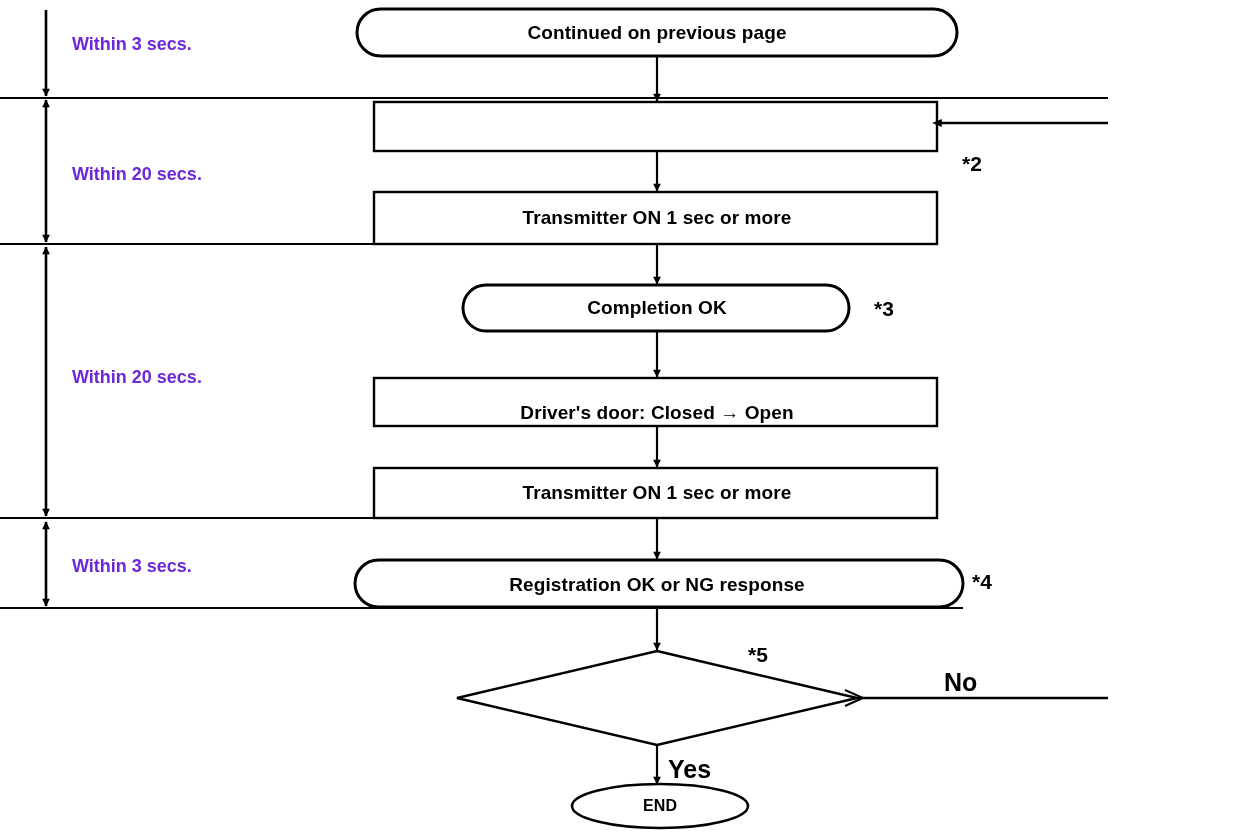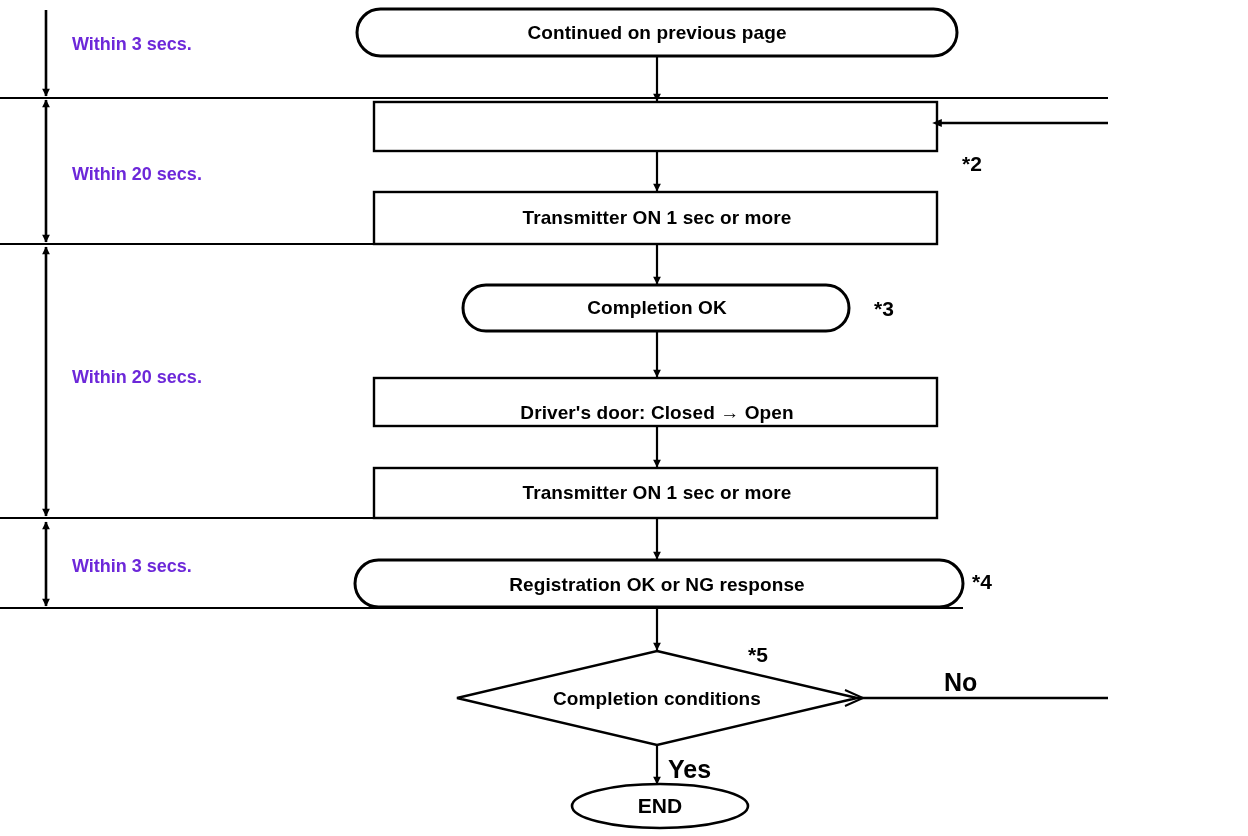--- a/index.html
+++ b/index.html
@@ -154,23 +154,22 @@
   <div class="node-label centered" style="left:657px; top:218px;">Transmitter ON 1 sec or more</div>
 
   <div class="node-label centered" style="left:657px; top:308px;">Completion OK</div>
 
   <div class="node-label centered" style="left:657px; top:390px;margin-top:23px;">Driver's door: Closed → Open</div>
 
   <div class="node-label centered" style="left:657px; top:493px;">Transmitter ON 1 sec or more</div>
 
   <div class="node-label centered" style="left:657px; top:585px;text-align:right;">Registration OK or NG response</div>
 
-  <div class="node-label centered" style="left:657px; top:699px;">Completion conditions</div>
 
-  <div class="node-label centered" style="left:660px; top:806px; font-size:21px;">END</div>
+  <div class="node-label centered" style="left:660px; top:806px; font-size:16px;">END</div>
 
   <div class="ref-marker" style="left:962px; top:152px;">*2</div>
 
   <div class="ref-marker" style="left:874px; top:297px;">*3</div>
 
   <div class="ref-marker" style="left:972px; top:570px;">*4</div>
 
   <div class="ref-marker" style="left:748px; top:643px;">*5</div>
 
   <div class="branch-label" style="left:944px; top:668px;">No</div>

